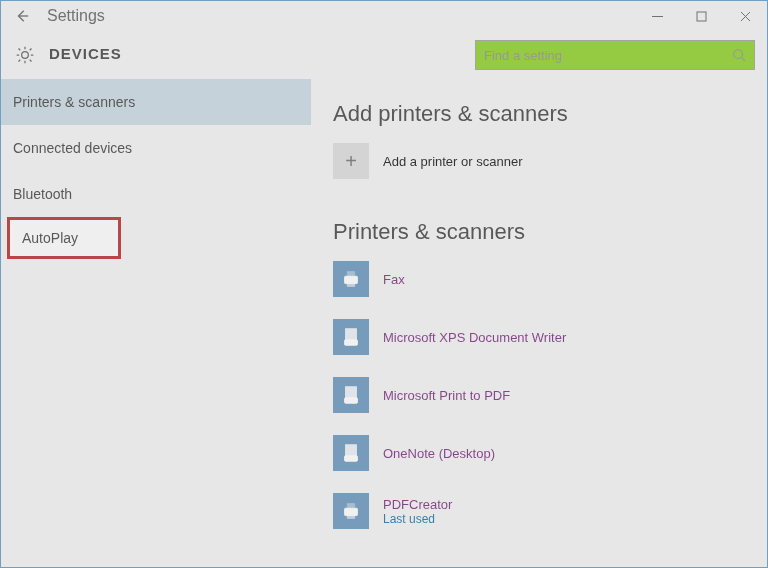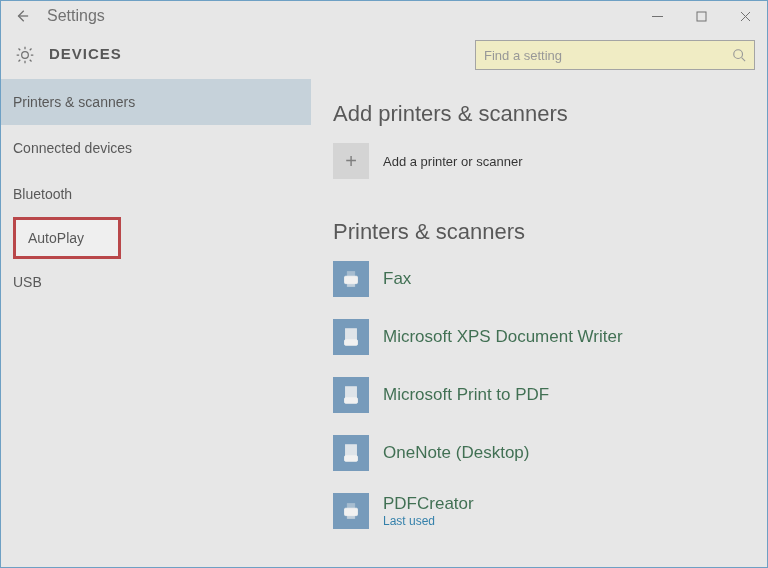--- a/index.html
+++ b/index.html
@@ -21,55 +21,55 @@
   .win-ctrl { width: 44px; height: 30px; display: flex; align-items: center; justify-content: center; color: #555; }
   .win-ctrl svg { width: 11px; height: 11px; }
   .header-row {
     height: 48px; display: flex; align-items: center; justify-content: space-between;
     padding: 0 12px 0 14px;
   }
   .header-left { display: flex; align-items: flex-start; gap: 14px; }
   .gear { width: 20px; height: 20px; color: #555; }
   .page-title { font-size: 15px; font-weight: 600; letter-spacing: 1px; color: #333; }
   .search-box {
-    width: 280px; height: 30px; border: 1px solid #999; background: #fef9c3;
+    width: 280px; height: 30px; border: 1px solid #999; background: #84cc16;
     display: flex; align-items: center; padding: 0 8px; color: #888;
   }
   .search-box input {
     flex: 1; border: none; outline: none; font-size: 13px; background: transparent; color: #333;
   }
   .search-box input::placeholder { color: #888; }
   .search-icon { width: 14px; height: 14px; color: #888; }
   .body { flex: 1; display: flex; overflow: hidden; }
   .sidebar { width: 310px; display: flex; flex-direction: column; }
   .side-item {
     height: 46px; display: flex; align-items: center; padding-left: 12px;
     font-size: 14px; color: #333; cursor: default;
   }
   .side-item.selected { background: #c6d6e0; }
   .side-item.highlighted {
     border: 3px solid #b51c20; background: #fdfdfd; height: 42px;
-    margin-left: 12px; margin-right: 190px;
+    margin-left: 6px; margin-right: 190px;
   }
   .content { flex: 1; padding: 22px 18px 0 22px; overflow: hidden; }
   .section-title { font-size: 22px; font-weight: 400; color: #333; margin-bottom: 16px; }
   .add-row { display: flex; align-items: center; gap: 14px; margin-bottom: 40px; }
   .plus-box {
     width: 36px; height: 36px; background: #d9d9d9; display: flex; align-items: center; justify-content: center;
     color: #666; font-size: 20px; font-weight: 300;
   }
   .add-label { font-size: 13px; color: #000000; }
   .dev-list { display: flex; flex-direction: column; gap: 22px; margin-top: 14px; }
   .dev-item { display: flex; align-items: center; gap: 14px; }
   .dev-icon {
     width: 36px; height: 36px; background: #5c8db7; display: flex; align-items: center; justify-content: center;
   }
   .dev-icon svg { width: 22px; height: 22px; fill: #fff; stroke: #fff; }
   .dev-text { display: flex; flex-direction: column; }
-  .dev-name { font-size: 17px; color: #14532d; }
+  .dev-name { font-size: 13px; color: #701a75; }
   .dev-sub { font-size: 12px; color: #0369a1; }
 </style>
 </head>
 <body>
 
 <div class="window">
   <div class="titlebar">
     <div class="titlebar-left">
       <div class="back-btn">
         <svg viewBox="0 0 16 16">
@@ -122,23 +122,20 @@
       </div>
       <div class="side-item">
         <span>Connected devices</span>
       </div>
       <div class="side-item">
         <span>Bluetooth</span>
       </div>
       <div class="side-item highlighted">
         <span>AutoPlay</span>
       </div>
-      <div class="side-item">
-        <span>USB</span>
-      </div>
     </div>
 
     <div class="content">
       <div class="section-title">Add printers &amp; scanners</div>
       <div class="add-row">
         <div class="plus-box">
           <span>+</span>
         </div>
         <span class="add-label">Add a printer or scanner</span>
       </div>

